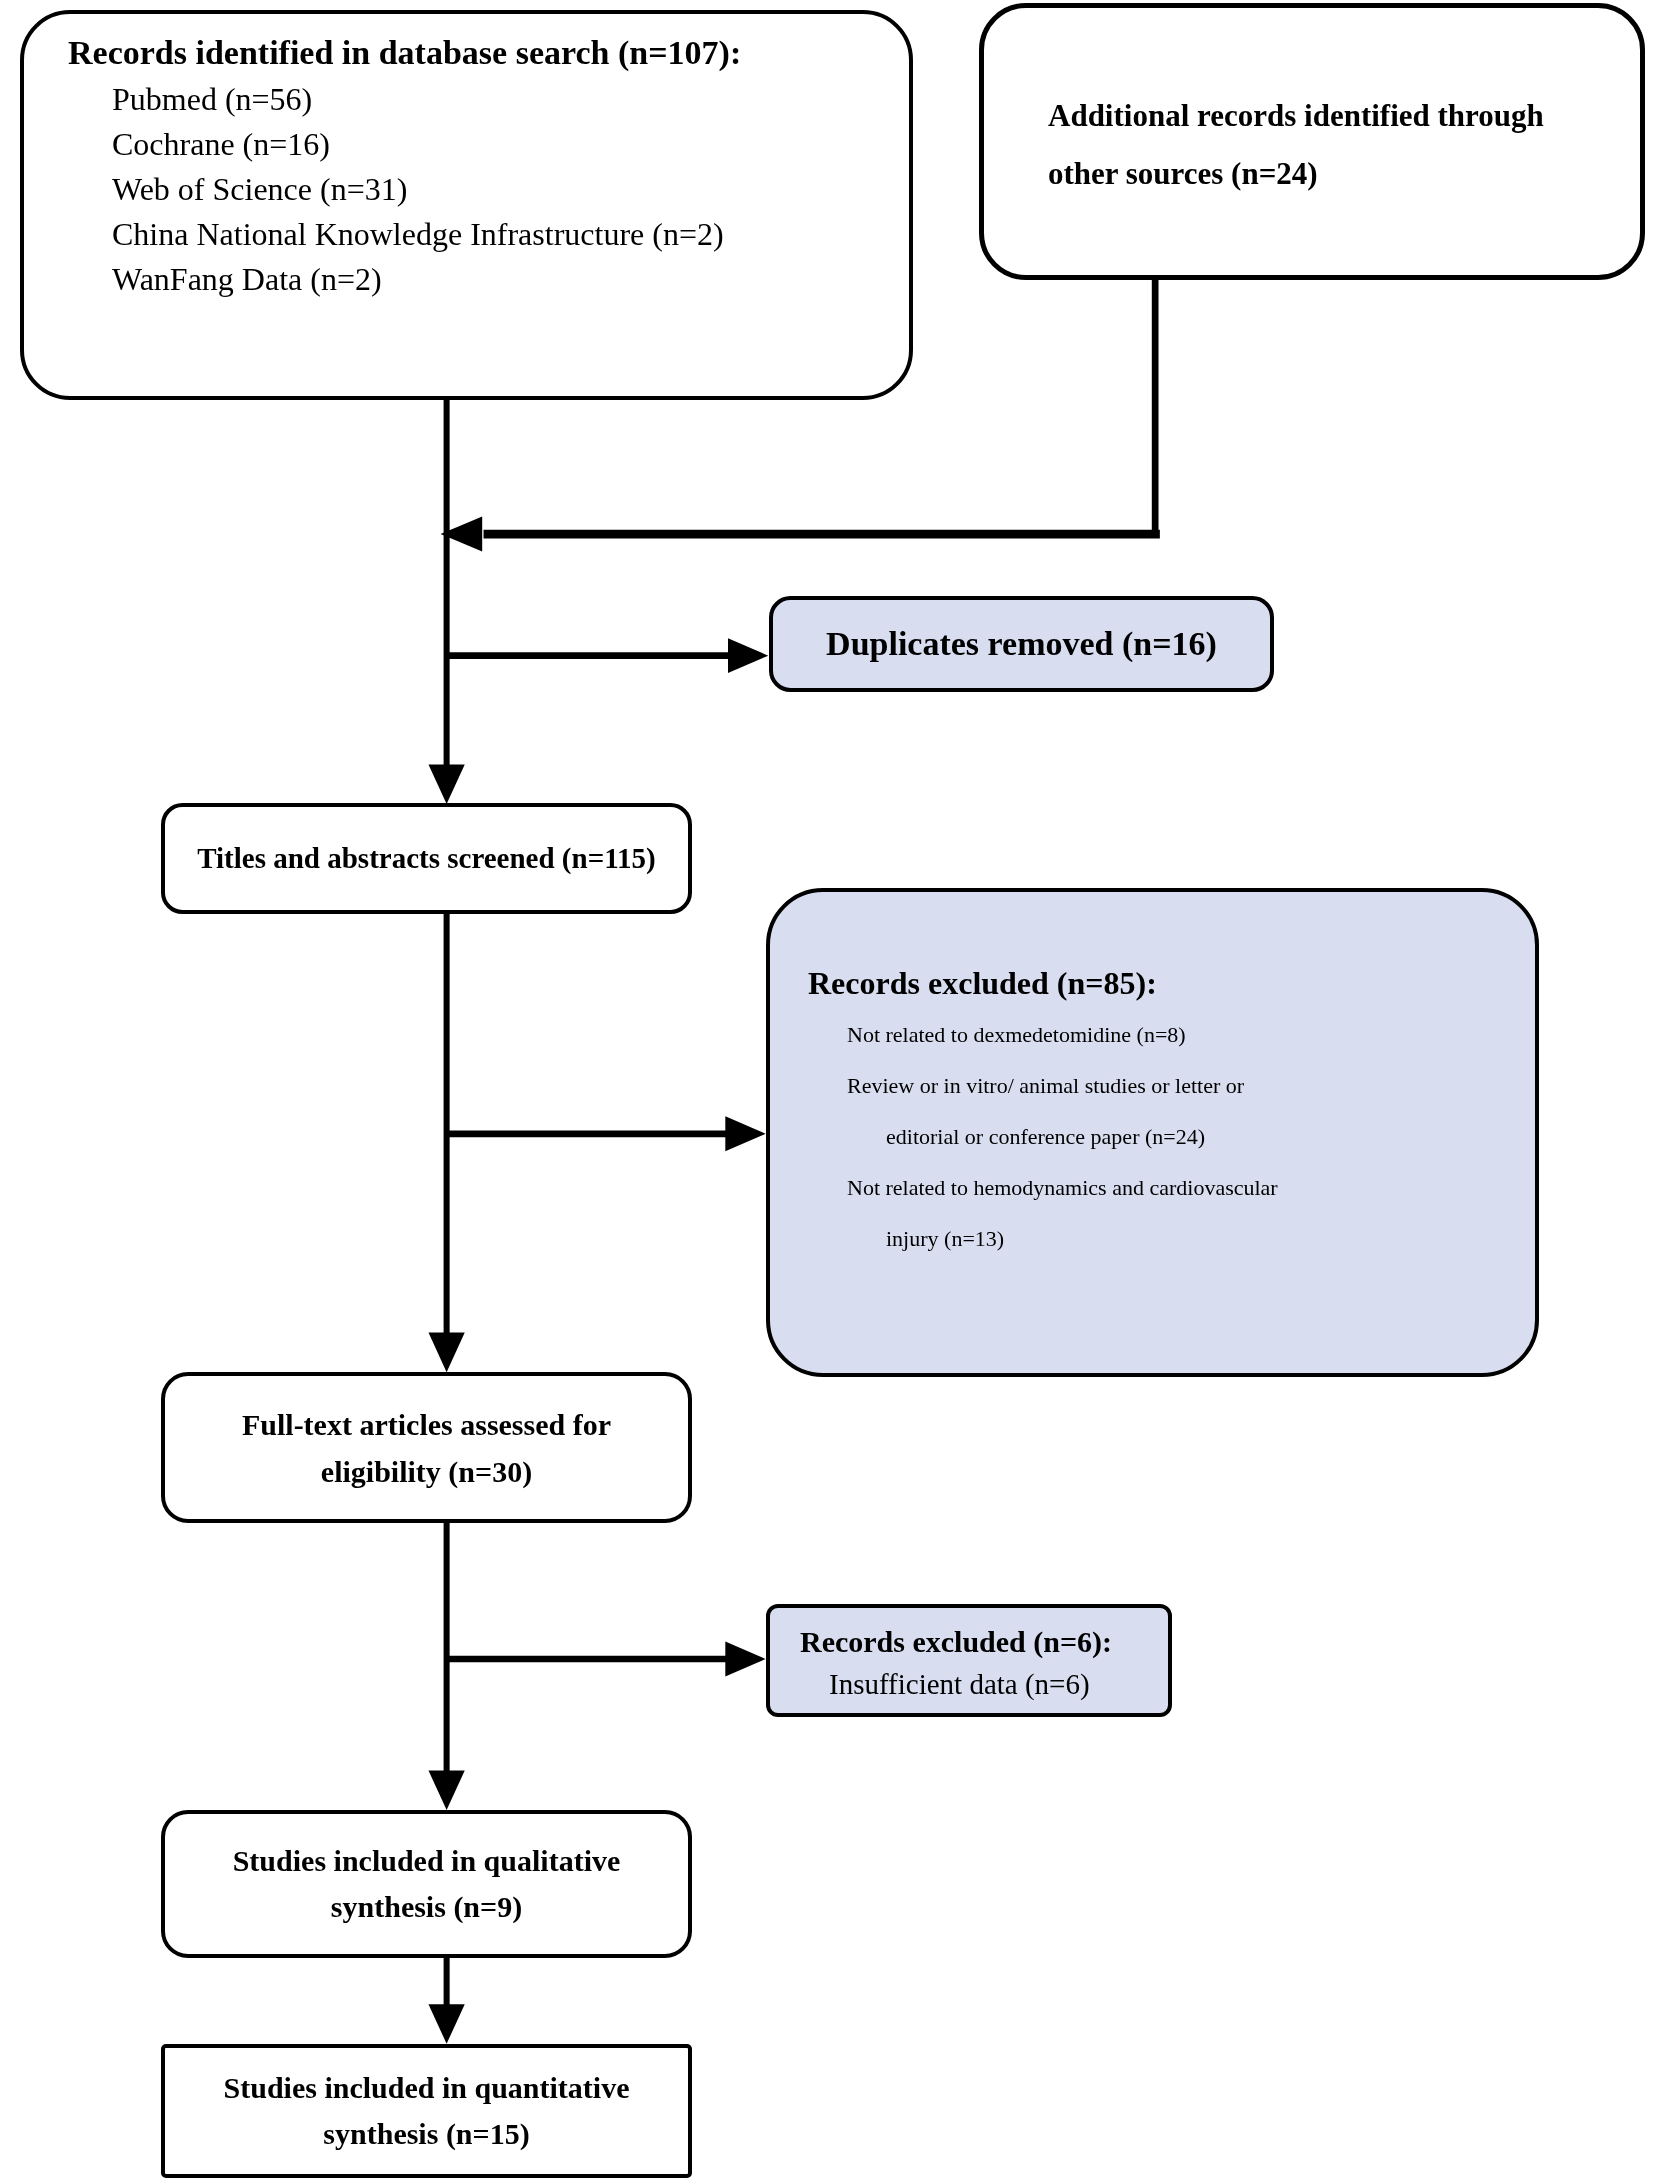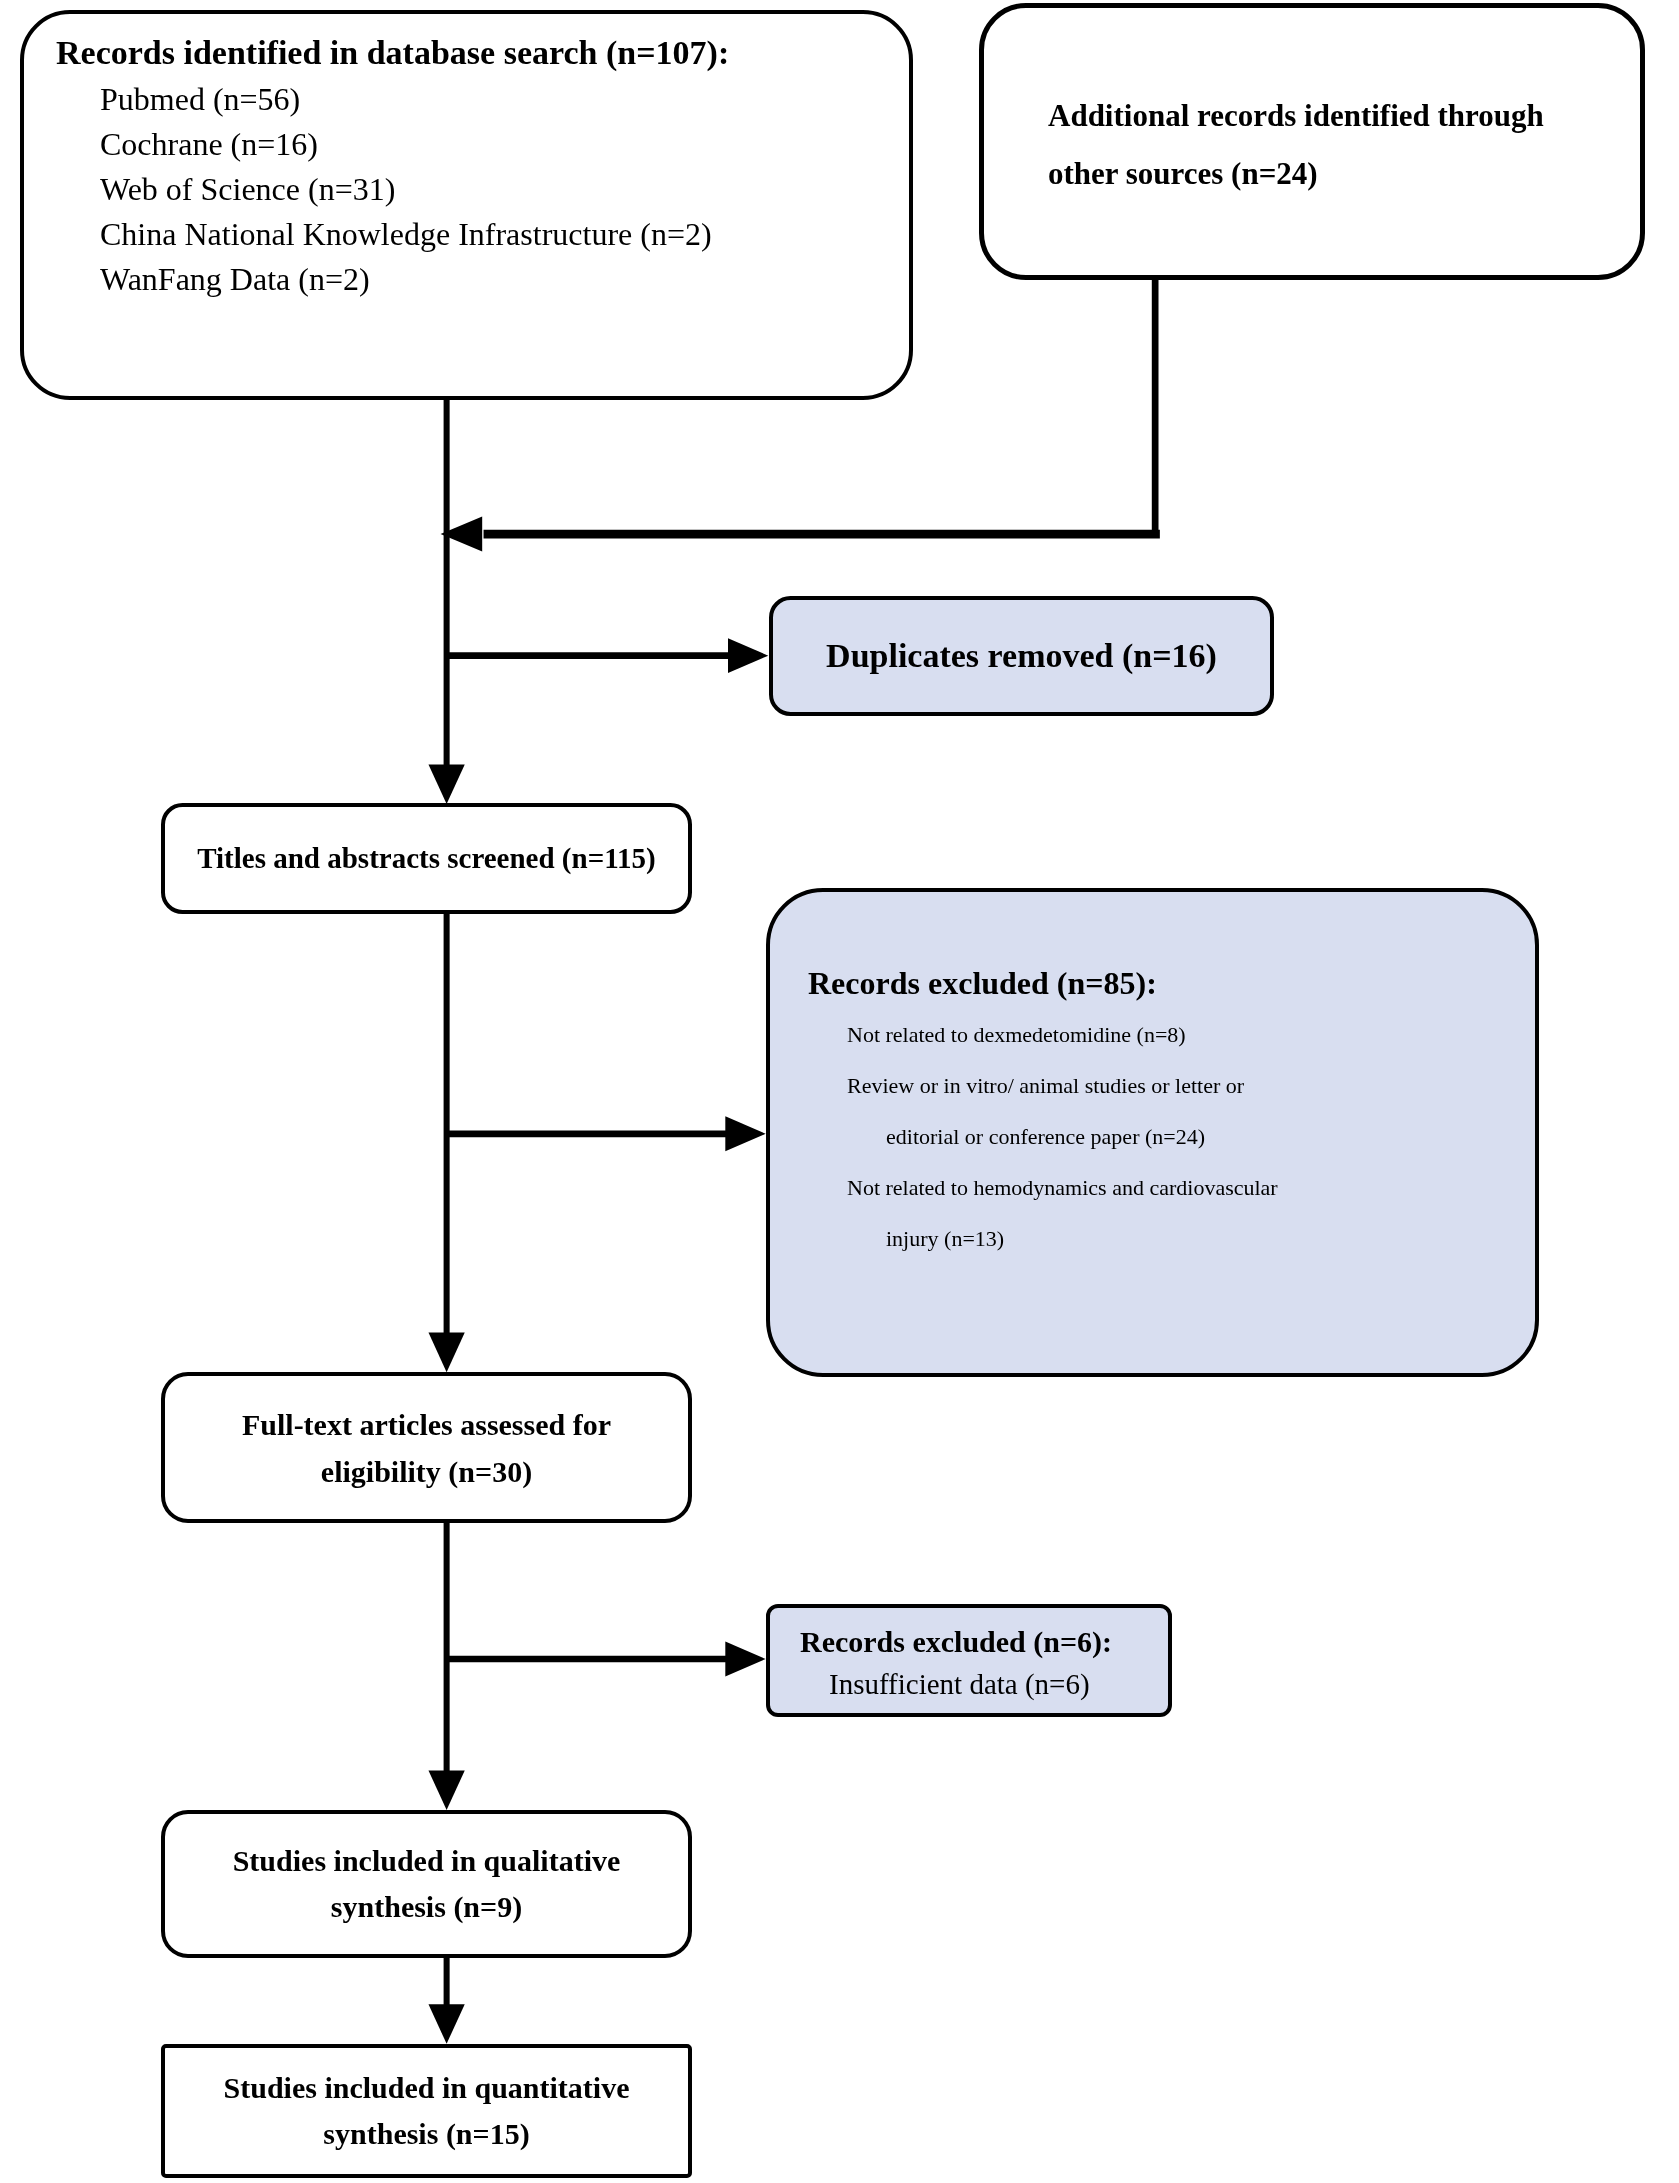--- a/index.html
+++ b/index.html
@@ -27,35 +27,35 @@
     text-align: center;
   }
   .line { white-space: nowrap; }
 
   
   #connectors { position: absolute; left: 0; top: 0; }
 
   
   #box-identified {
     left: 20px; top: 10px; width: 893px; height: 390px;
-    border-radius: 50px; padding: 15px 20px 0 32px;
+    border-radius: 50px; padding: 15px 20px 0 44px;
   }
   #box-identified .title { font-size: 34px; font-weight: bold; line-height: 48px; }
   #box-identified .item { font-size: 32px; line-height: 45px; padding-left: 44px; }
 
   
   #box-additional {
     left: 979px; top: 3.4px; width: 666px; height: 277px;
     border-radius: 47px; border-width: 5.4px; padding: 79px 27px 0 64px;
   }
   #box-additional .line { font-size: 31px; font-weight: bold; line-height: 58px; }
 
   
   #box-duplicates {
-    left: 769px; top: 596px; width: 505px; height: 120px;
+    left: 769px; top: 596px; width: 505px; height: 96px;
     border-radius: 21.5px; border-width: 4px;
     font-size: 34px; font-weight: bold;
   }
 
   
   #box-screened {
     left: 161px; top: 803px; width: 531px; height: 111px;
     border-radius: 21.5px; font-size: 29px; font-weight: bold;
   }
 

